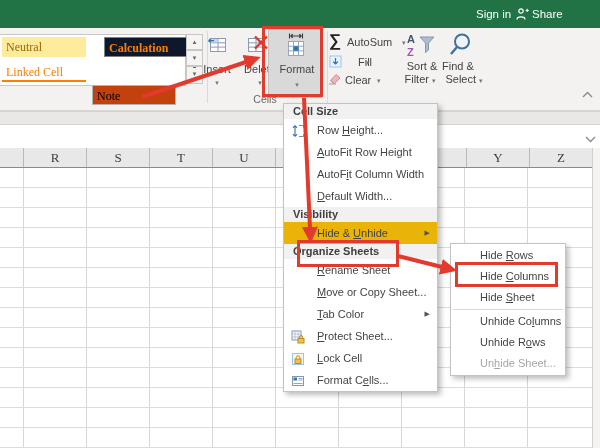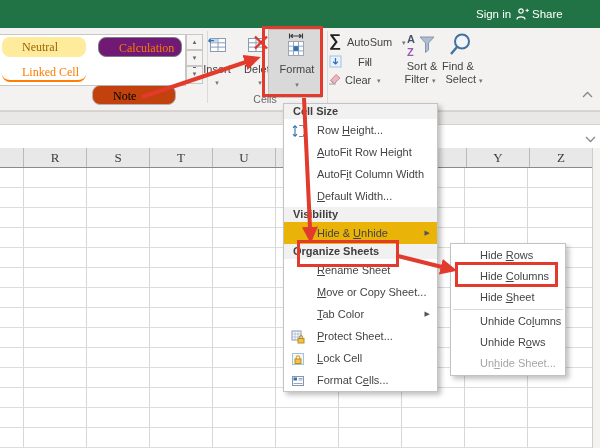--- a/index.html
+++ b/index.html
@@ -11,22 +11,22 @@
   
   .ribbon{position:absolute;left:0;top:28px;width:600px;height:82px;background:#f3f2f1;border-bottom:1px solid #d8d6d3;}
   .vsep{position:absolute;top:31px;height:72px;width:1px;background:#ddd9d6;}
   .grp-label{position:absolute;top:93px;font-size:10.5px;color:#6a6864;text-align:center;}
   .rb-label{position:absolute;top:63px;font-size:11px;color:#444;text-align:center;line-height:13px;}
   .rb-caret{position:absolute;top:79px;font-size:7px;color:#777;text-align:center;}
   .ed-label{position:absolute;font-size:11px;color:#444;}
   .caret-sm{font-size:7px;color:#777;}
   
   .gallery{position:absolute;left:-6px;top:34px;width:190px;height:50px;background:#fff;border:1px solid #c9c7c5;}
-  .chip{position:absolute;width:84px;height:20px;line-height:20px;padding-left:20px;font-size:12px;
-        font-family:"Liberation Serif","DejaVu Serif",serif;box-sizing:border-box;border-radius:8px;}
+  .chip{position:absolute;width:84px;height:20px;line-height:20px;padding-left:4px;font-size:12px;
+        font-family:"Liberation Serif","DejaVu Serif",serif;box-sizing:border-box;}
   .gal-scroll{position:absolute;left:186px;top:34px;width:17px;height:50px;}
   .gal-btn{position:absolute;left:0;width:17px;height:16px;background:#f5f4f2;border:1px solid #c9c7c5;
            box-sizing:border-box;text-align:center;font-size:7px;color:#666;line-height:14px;}
   
   .fmt-btn-bg{position:absolute;left:268px;top:29px;width:54px;height:69px;background:#d9d9d9;border:1px solid #c3c1bf;box-sizing:border-box;}
   
   .grayband{position:absolute;left:0;top:111px;width:600px;height:12px;background:#e9e8e6;border-top:1px solid #d4d2cf;border-bottom:1px solid #d4d2cf;}
   .whiteband{position:absolute;left:0;top:125px;width:600px;height:23px;background:#fff;}
   
   .colheaders{position:absolute;left:0;top:148px;width:600px;height:20px;background:#e8e8e8;border-bottom:1px solid #8a8a8a;box-sizing:border-box;}
@@ -70,21 +70,21 @@
           <path d="M9.6,3.4 h3.2 M11.2,1.8 v3.2" stroke="#fff" stroke-width="1"></path>
         </svg>
     </span>
     <span class="topbar-item" style="left:532px;">Share</span>
   </div>
 
   <div class="ribbon"></div>
 
   <div class="gallery"></div>
   <div class="chip" style="left:2px;top:37px;background:#ffeb9c;color:#9c6500;">Neutral</div>
-  <div class="chip" style="left:98px;top:37px;background:#701a75;color:#fa7d00;border:1px solid #7f7f7f;font-weight:normal;">Calculation</div>
+  <div class="chip" style="left:104px;top:37px;background:#0f172a;color:#fa7d00;border:1px solid #7f7f7f;font-weight:bold;">Calculation</div>
   <div class="chip" style="left:2px;top:62px;background:#fff;color:#fa7d00;border-bottom:2px solid #ff8001;">Linked Cell</div>
   <div class="chip" style="left:92px;top:62px;background:#c2410c;color:#000;border:1px solid #b2b2b2;margin-top:23px;">Note</div>
   <div class="gal-scroll">
     <div class="gal-btn" style="top:0;">▴</div>
     <div class="gal-btn" style="top:16px;">▾</div>
     <div class="gal-btn" style="top:32px;height:18px;"><span style="border-top:1px solid #666;display:inline-block;line-height:11px;">▾</span></div>
   </div>
 
   <div class="vsep" style="left:207px;"></div>
 

